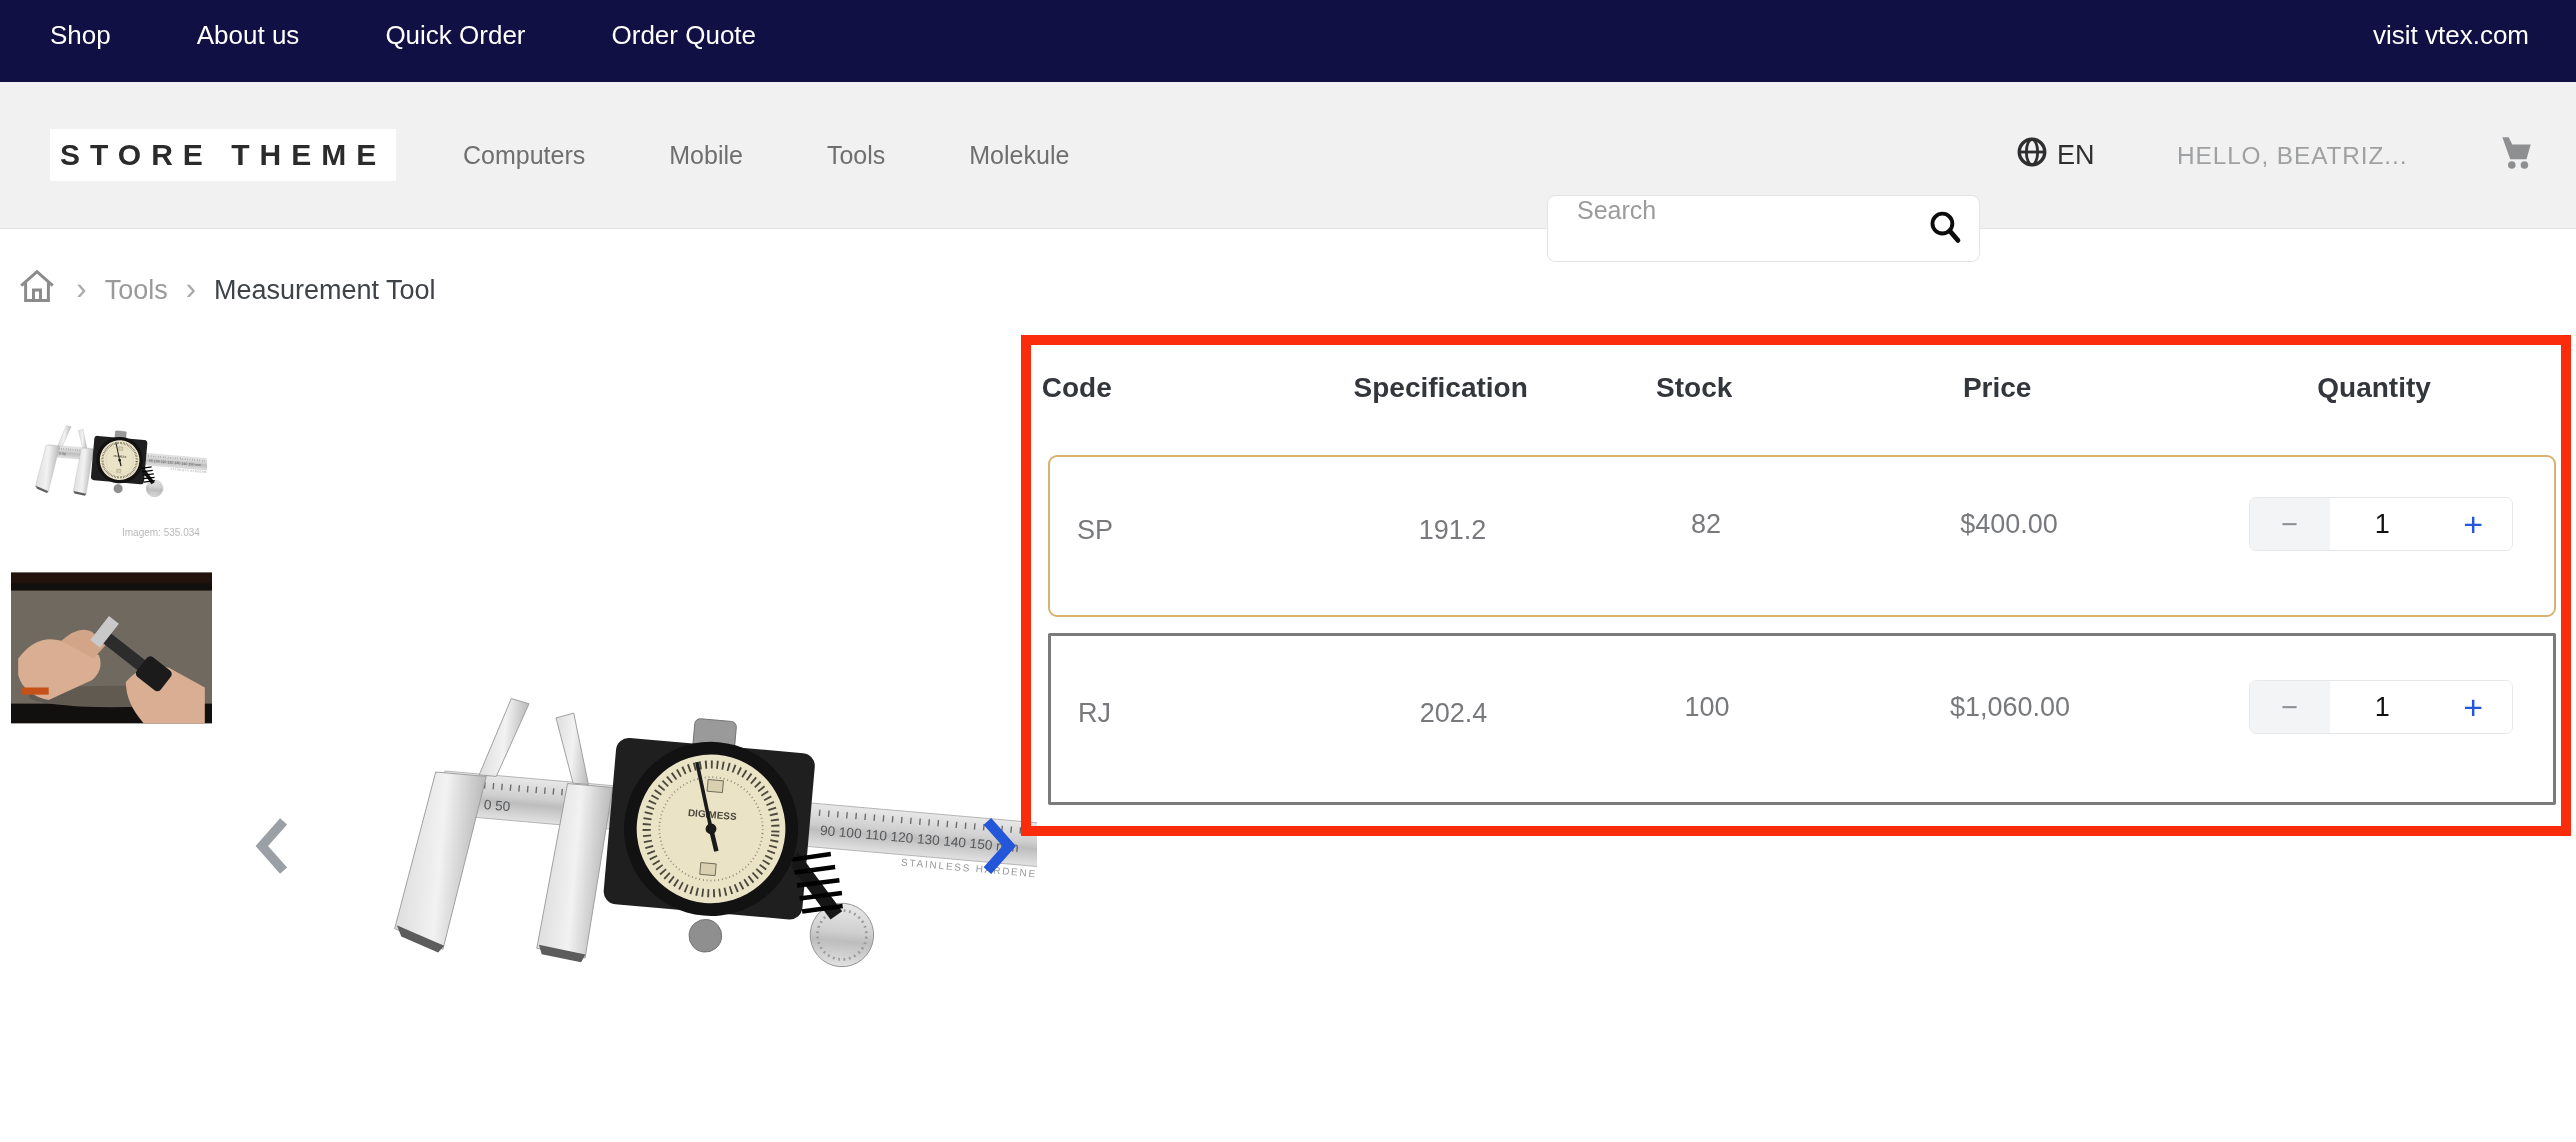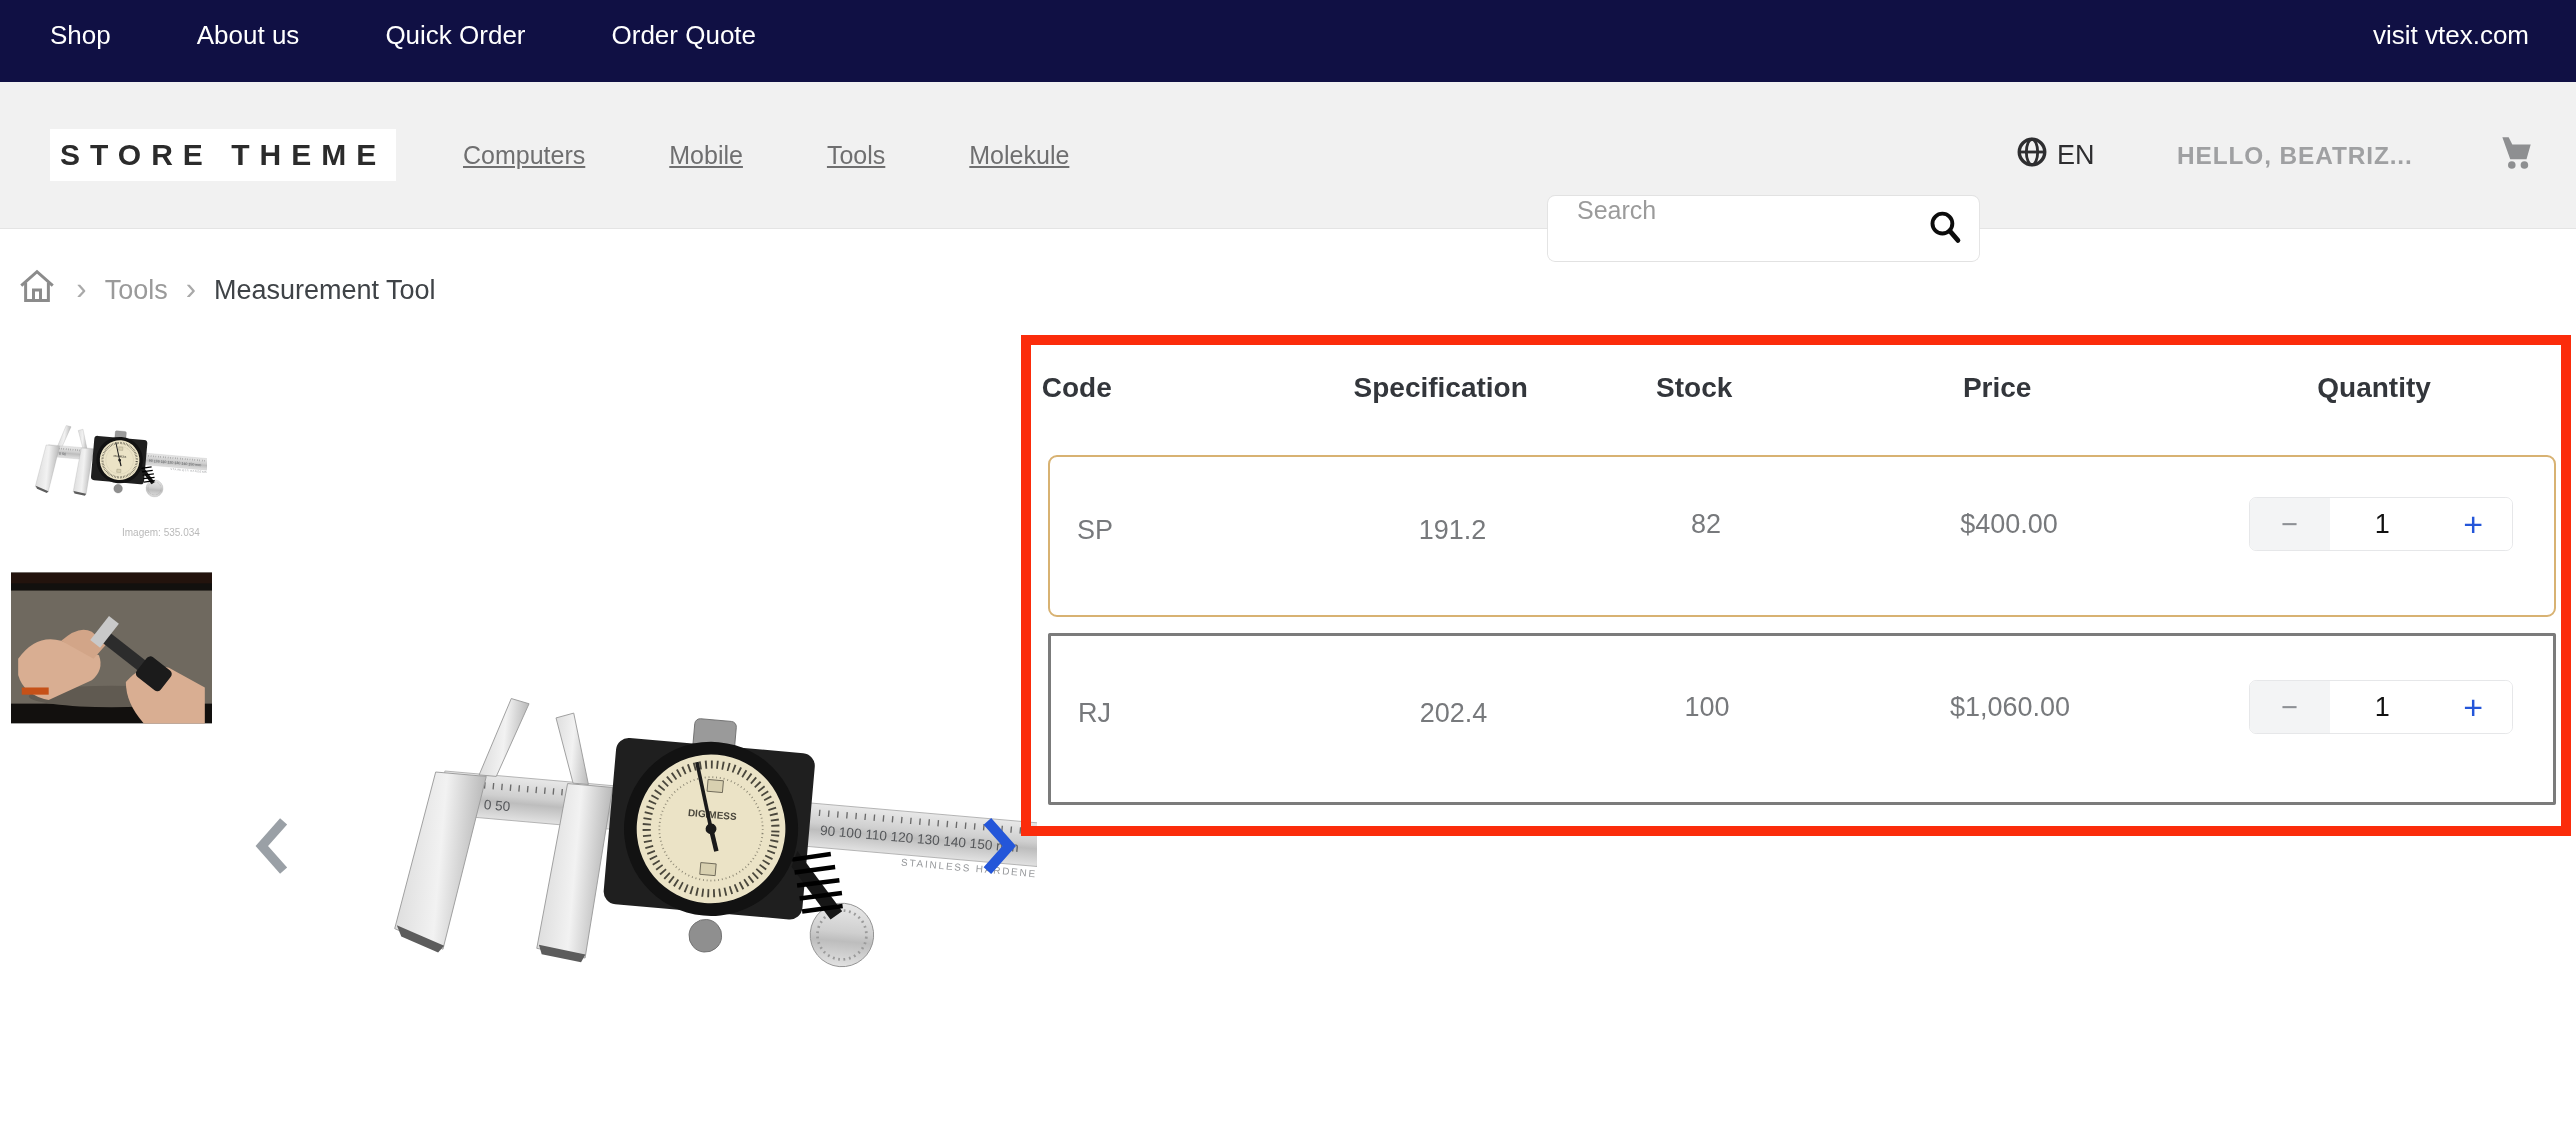--- a/index.html
+++ b/index.html
@@ -20,34 +20,34 @@
   .topbar-right{margin-left:auto;}
 
   
   .site-header{position:absolute; left:0; top:82px; width:2576px; height:147px;
     background:var(--header-bg); border-bottom:0.9px solid #e4e4e4;}
   .logo{position:absolute; left:50px; top:50%; transform:translateY(-50%);
     background:#fff; padding:9px 10px; font-size:30px; font-weight:bold;
     letter-spacing:10px; color:#2b2b2b; white-space:nowrap; cursor:pointer;}
   .main-nav{position:absolute; left:463px; top:0; height:100%; display:flex;
     align-items:center; gap:84px; font-size:25px; color:#6f6f70;}
-  .main-nav span{cursor:pointer;text-decoration:underline;}
+  .main-nav span{cursor:pointer;}
   .search-box{position:absolute; left:1548px; top:114px; width:431px; height:65px;
     background:#fff; border-radius:7.2px; box-shadow:0 0 0 0.9px #e2e2e2;
     display:flex; align-items:flex-start;}
   .search-box input{flex:1; border:0; outline:0; background:transparent;
     font-size:25px; color:#333; padding-left:29px;
     font-family:"Liberation Sans","DejaVu Sans",sans-serif;}
   .search-box input::placeholder{color:var(--muted-gray);}
   .search-btn{width:69px; height:100%; border:0; background:transparent;
     display:flex; align-items:center; justify-content:center; cursor:pointer;}
   .lang{position:absolute; left:2015px; top:0; height:147px; display:flex;
     align-items:center; gap:8.1px; font-size:27px; color:#2e2e30; cursor:pointer;}
   .greeting{position:absolute; left:2177px; top:0; height:147px; display:flex;
-    align-items:center; font-size:24.4px; color:#9fa0a2; letter-spacing:0.9px; cursor:pointer;font-weight:bold;}
+    align-items:center; font-size:24.4px; color:#9fa0a2; letter-spacing:0.9px; cursor:pointer;}
   .cart-btn{position:absolute; left:2484px; top:0; height:147px; width:63px;
     display:flex; align-items:center; justify-content:center; border:0;
     background:transparent; cursor:pointer;}
 
   
   .breadcrumb{position:absolute; left:16.3px; top:265px; display:flex;
     align-items:center; gap:18px; font-size:27px;}
   .crumb-sep{color:#a9a9a9; font-size:31px; line-height:1; padding-bottom:3.6px;}
   .crumb-link{color:#9a9a9a; cursor:pointer;}
   .crumb-current{color:#3f4347;}

